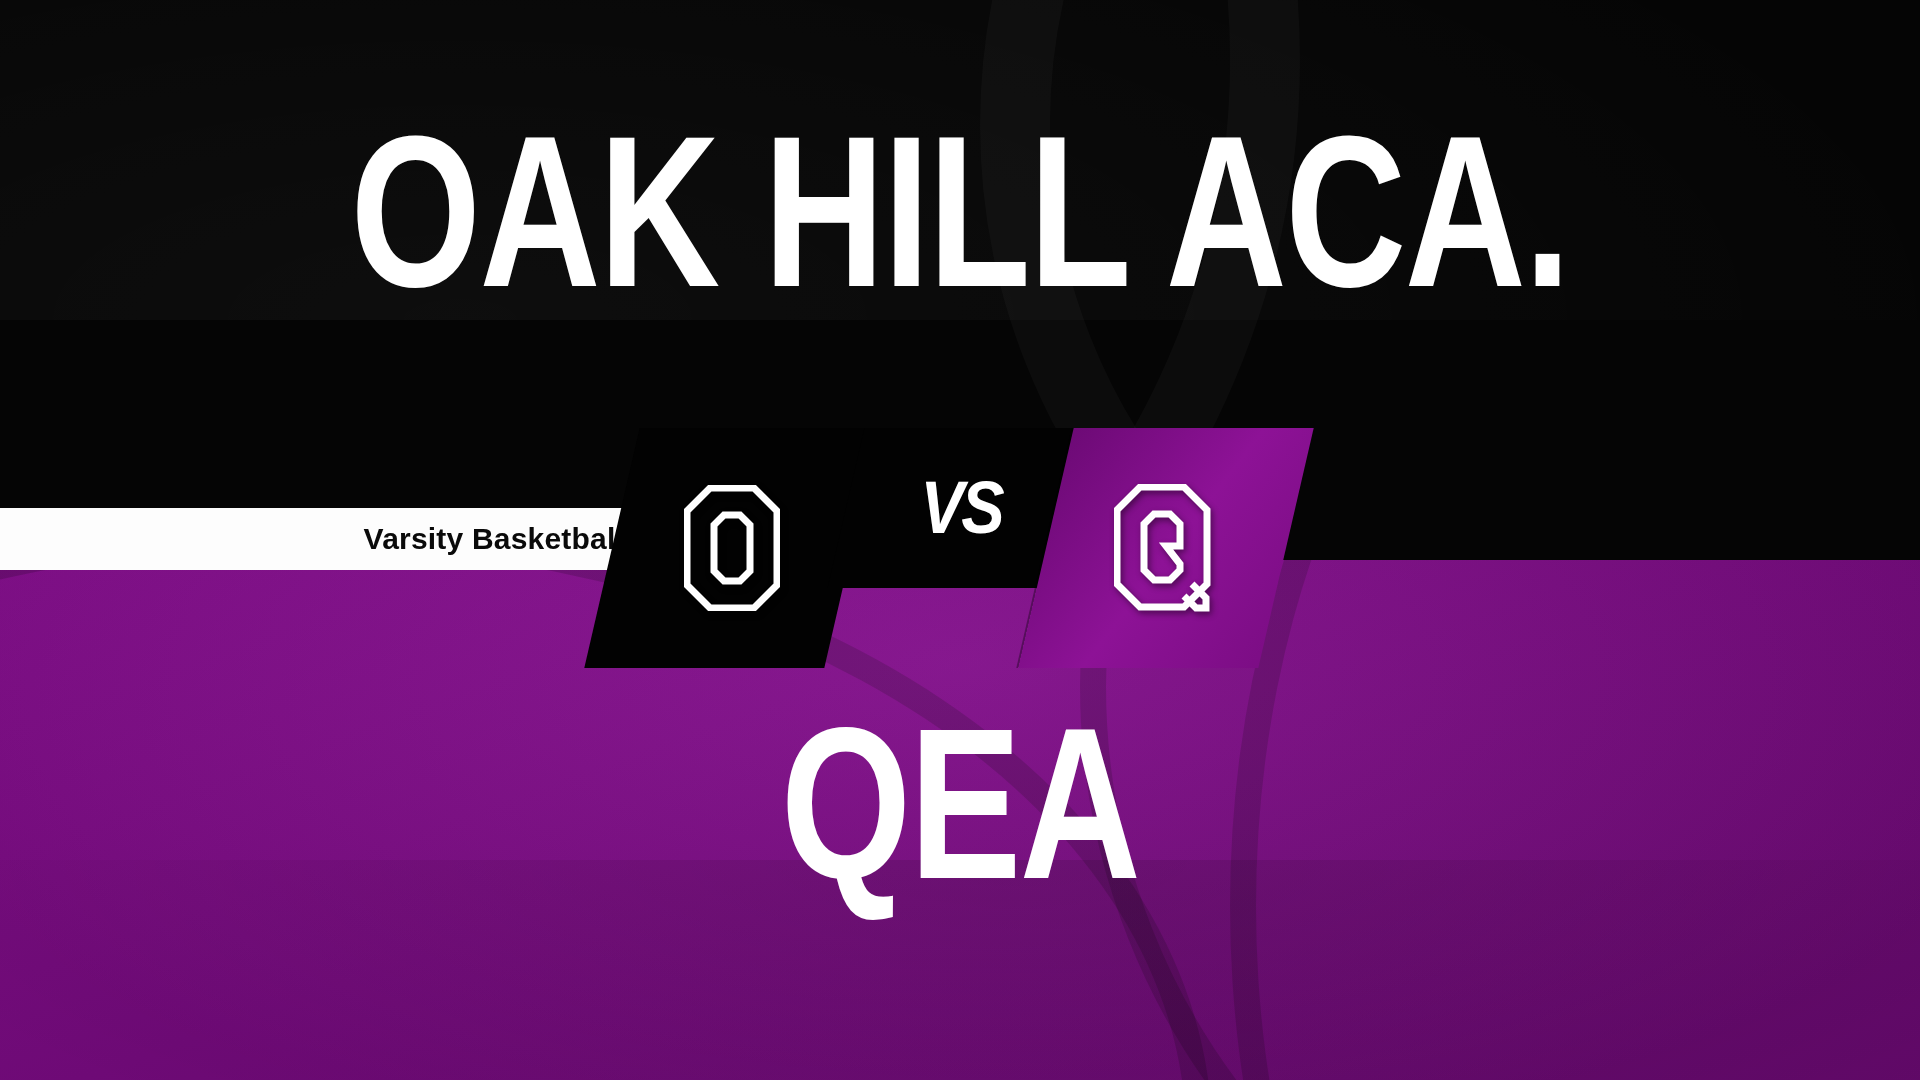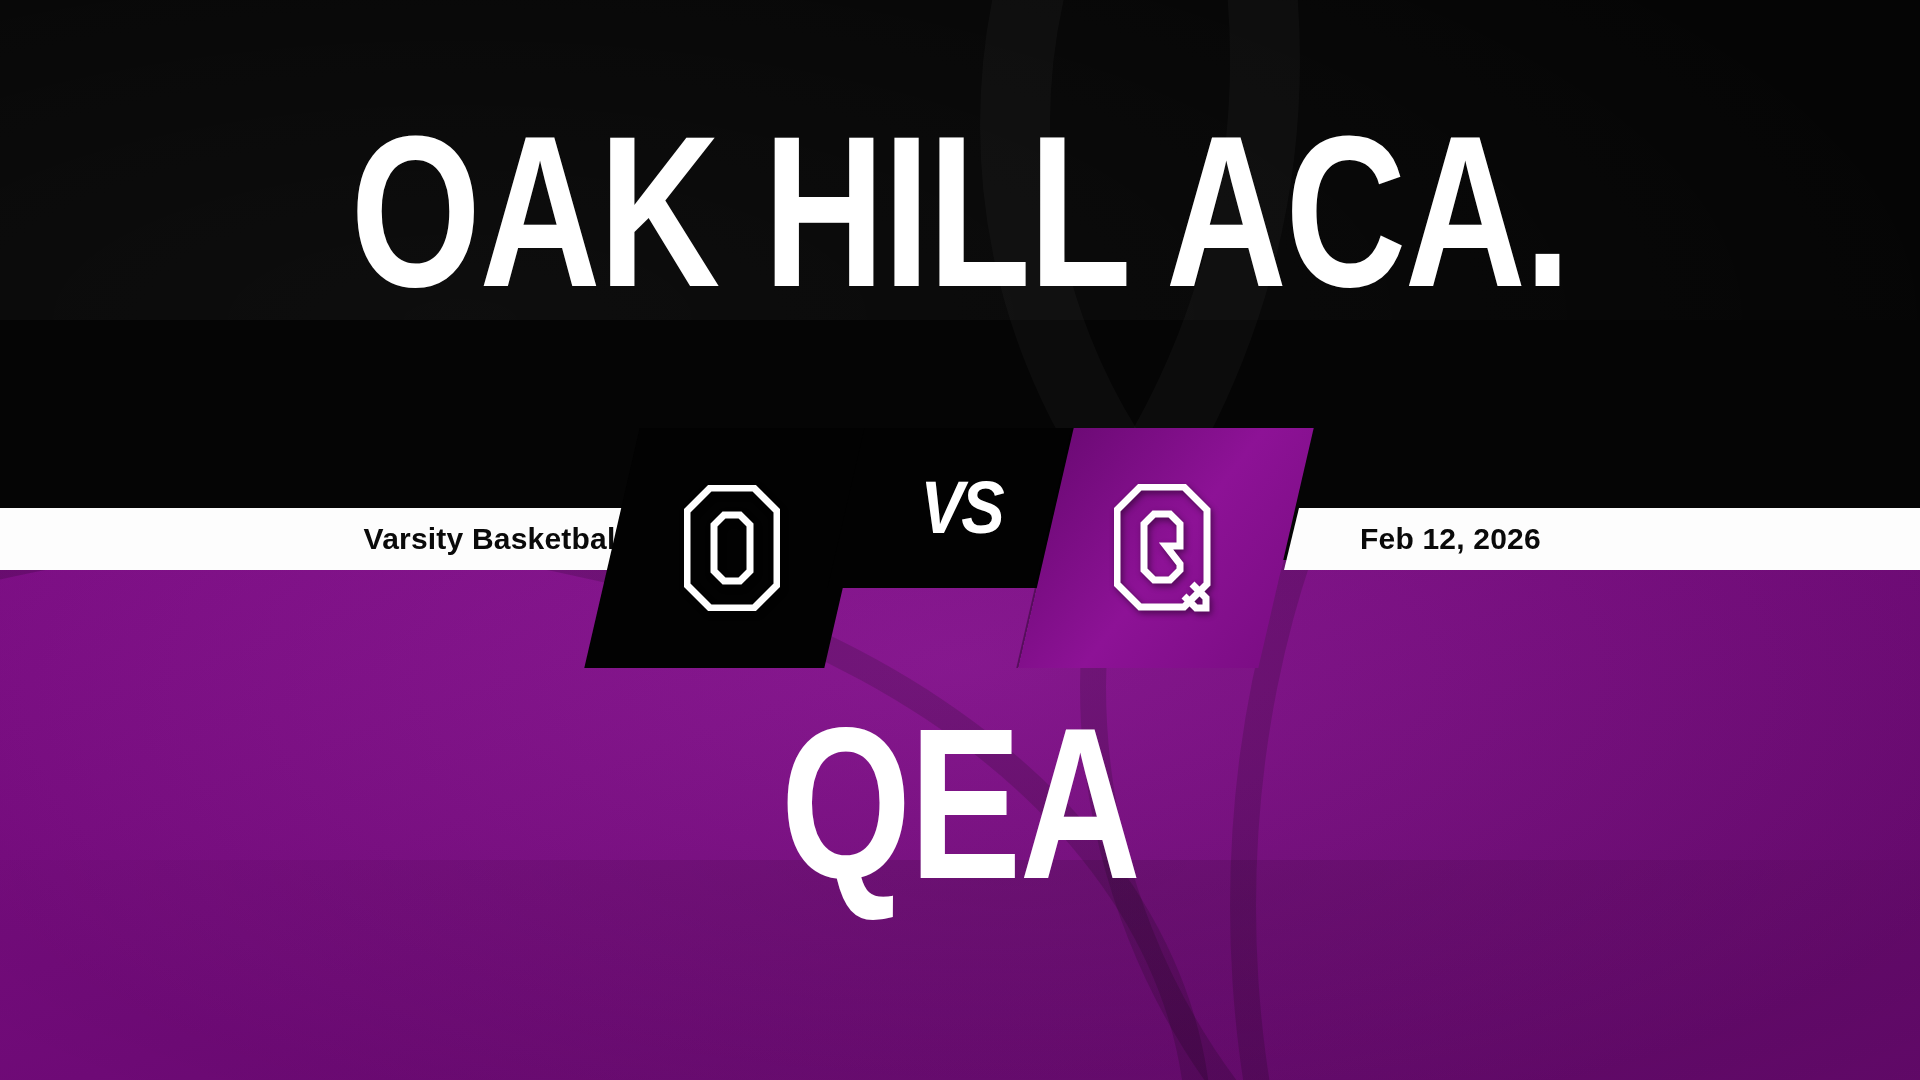--- a/index.html
+++ b/index.html
@@ -231,23 +231,20 @@
   </div>
 
   <div class="home-title">OAK HILL ACA.</div>
 
   <div class="away-title">QEA</div>
 
   <div class="banner">
     <div class="banner-seg banner-left">
       <span class="banner-txt">Varsity Basketball</span>
     </div>
-    <div class="banner-seg banner-right">
-      <span class="banner-txt">Feb 12, 2026</span>
-    </div>
   </div>
 
   <div class="badges">
 
     <div class="badge badge-home">
       <div class="crest">
         <svg width="96" height="126" viewBox="0 0 96 126" aria-hidden="true">
           <path d="M26 3 L70 3 L93 26 L93 100 L70 123 L26 123 L3 100 L3 26 Z" fill="none" stroke="#ffffff" stroke-width="7" stroke-linejoin="miter"></path>
           <path d="M40 30 L56 30 L66 40 L66 86 L56 96 L40 96 L30 86 L30 40 Z" fill="none" stroke="#ffffff" stroke-width="7" stroke-linejoin="miter"></path>
         </svg>

